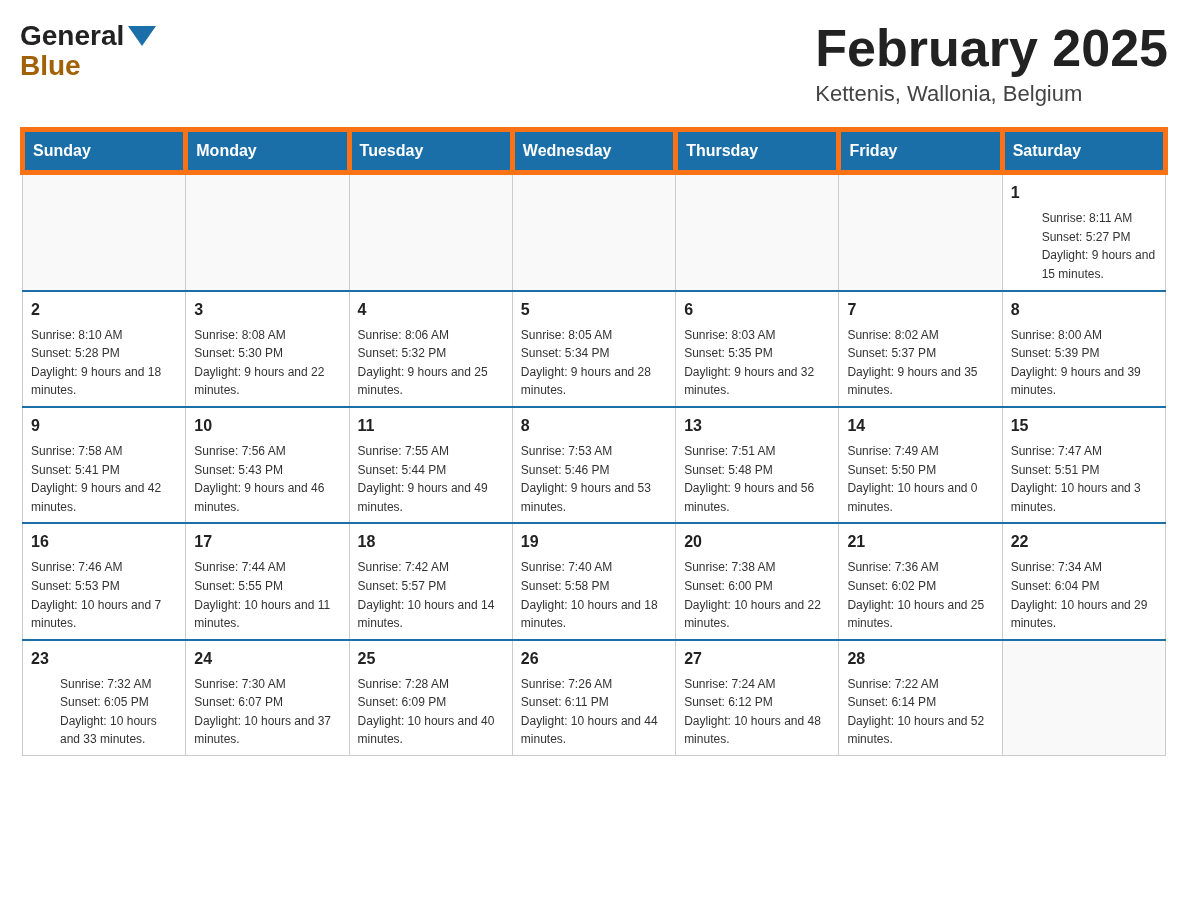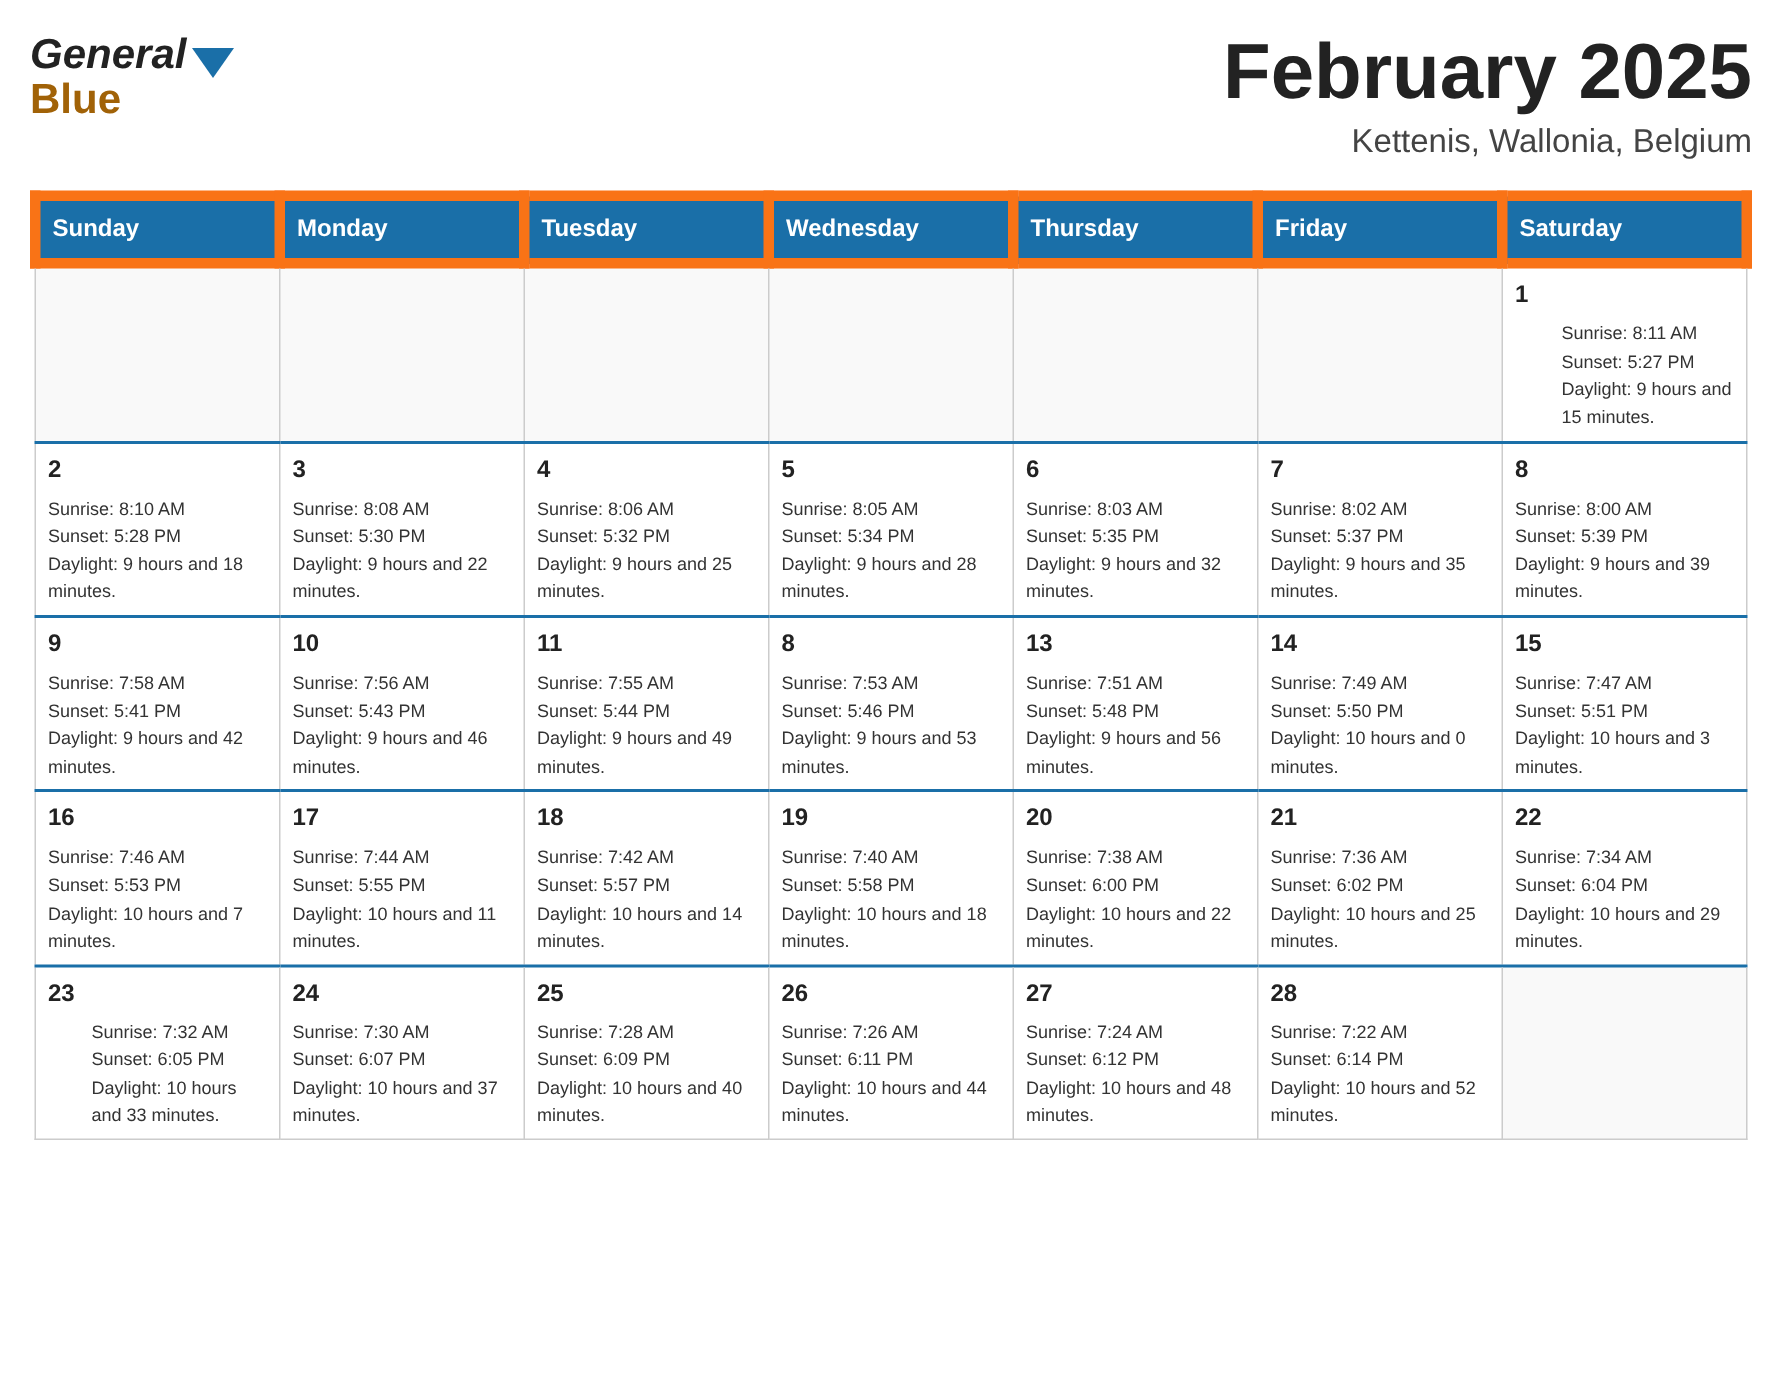--- a/index.html
+++ b/index.html
@@ -17,22 +17,21 @@
       align-items: flex-start;
       margin-bottom: 20px;
     }
     .logo {
       display: flex;
       flex-direction: column;
       align-items: flex-start;
     }
     .logo-top {
       display: flex;
-      align-items: flex-end;
-      font-style: italic;
+      align-items: flex-start;
     }
     .logo-general {
       font-size: 28px;
       font-weight: bold;
       color: #222;
     }
     .logo-triangle {
       width: 0;
       height: 0;
       border-left: 14px solid transparent;
@@ -41,21 +40,21 @@
       margin-left: 4px;
       margin-top: 6px;
     }
     .logo-blue {
       font-size: 28px;
       font-weight: bold;
       color: #a16207;
       margin-top: -2px;
     }
     .title-block {
-      text-align: right;
+      text-align: left;
     }
     .calendar-title {
       font-size: 52px;
       font-weight: bold;
       color: #222;
       line-height: 1.1;
     }
     .calendar-subtitle {
       font-size: 22px;
       color: #444;
@@ -66,21 +65,21 @@
       border-collapse: collapse;
       table-layout: fixed;
     }
     .calendar thead tr th {
       background-color: #1a6fa8;
       color: #fff;
       font-size: 16px;
       font-weight: bold;
       padding: 10px 8px;
       text-align: left;
-      border: 7px solid #f97316;
+      border: 5px solid #f97316;
     }
     .calendar tbody tr td {
       vertical-align: top;
       border: 1px solid #ccc;
       padding: 6px 8px;
       font-size: 12.5px;
       line-height: 1.5;
       height: 110px;
       color: #222;
     }

